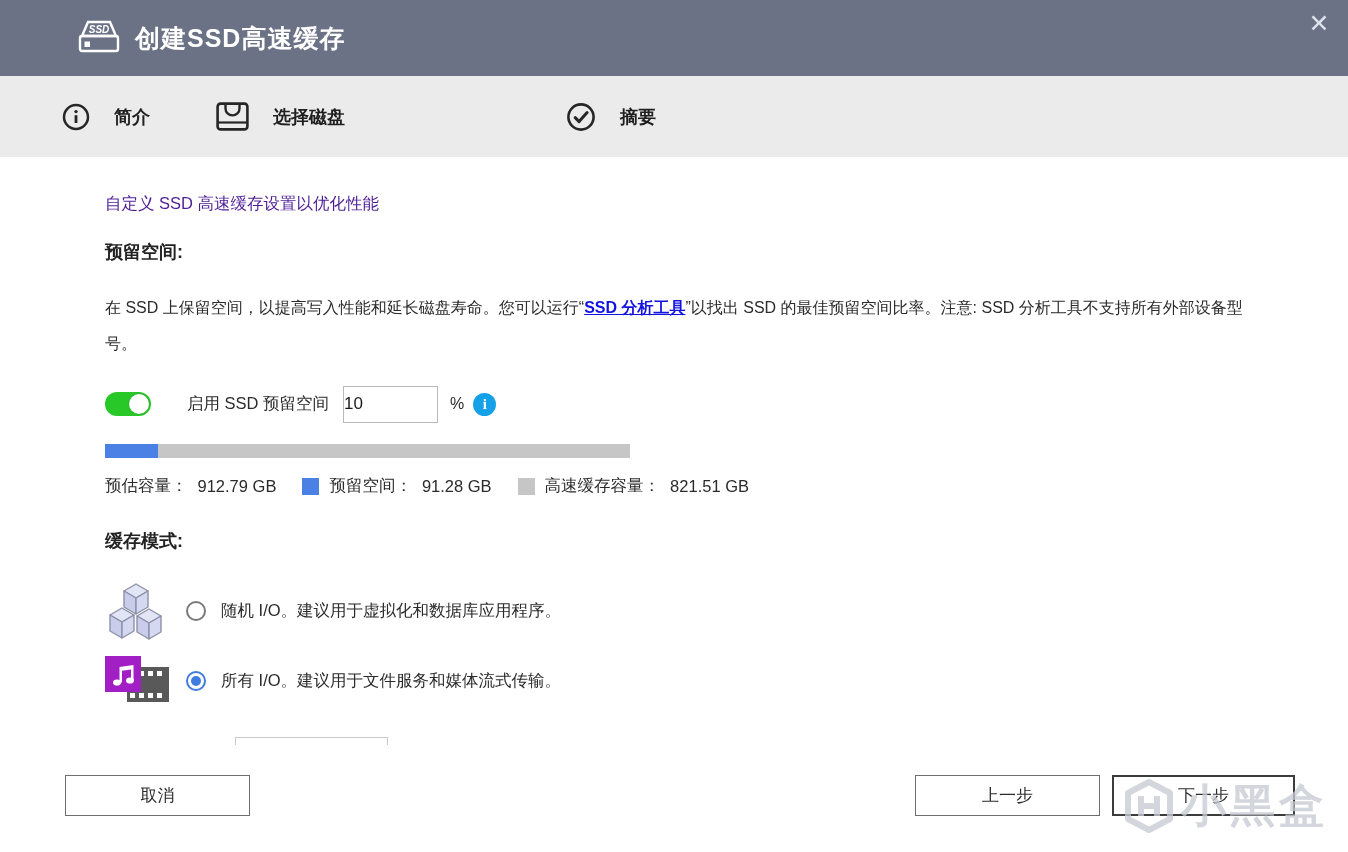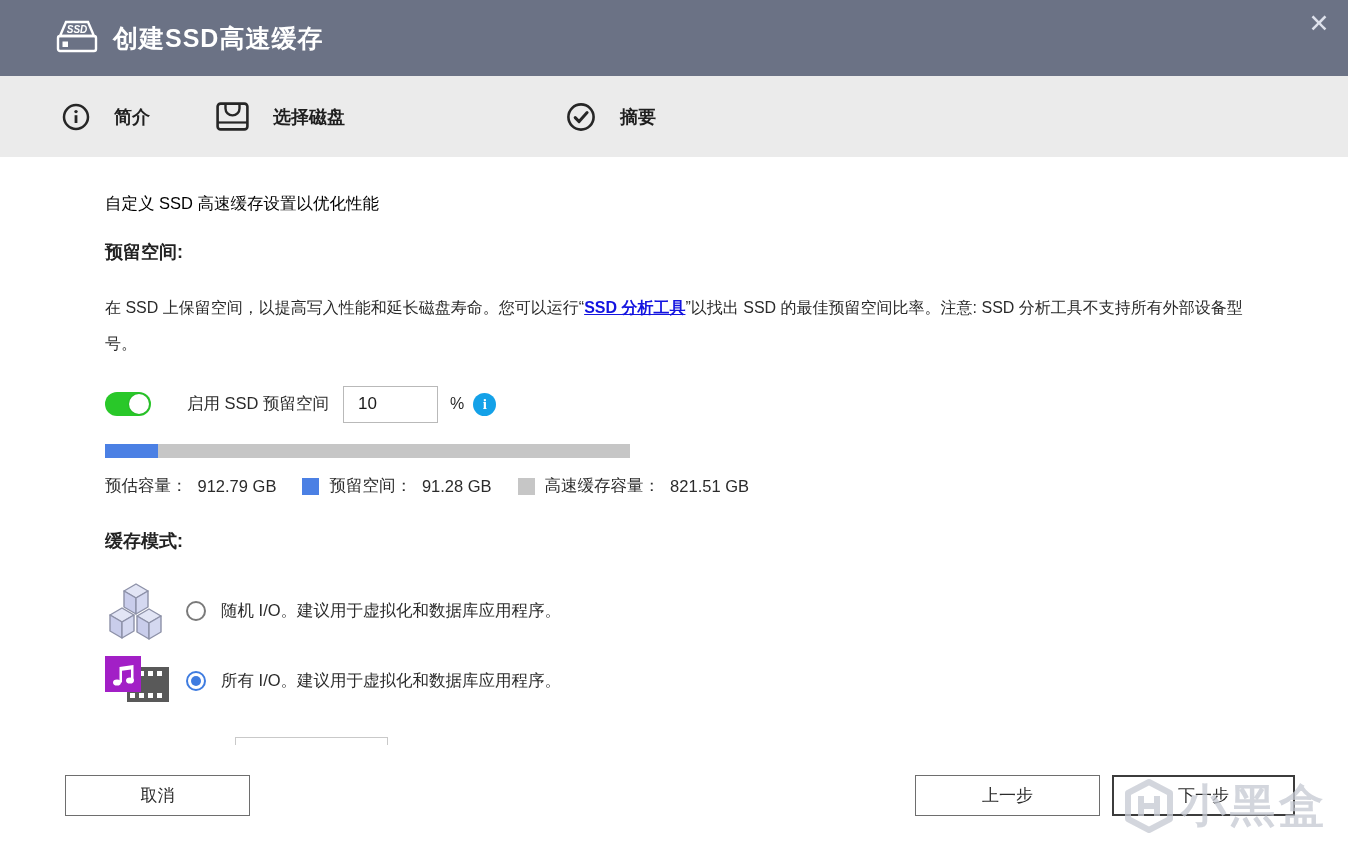--- a/index.html
+++ b/index.html
@@ -2,54 +2,54 @@
 <html><head>
 <meta charset="utf-8">
 <style>
   * { margin:0; padding:0; box-sizing:border-box; }
   html,body { width:1348px; height:852px; }
   body { font-family:"Liberation Sans","DejaVu Sans",sans-serif; background:#fff; }
   .app { position:relative; width:1348px; height:852px; background:#fff; overflow:hidden; }
 
   
   .titlebar { position:absolute; left:0; top:0; width:1348px; height:76px; background:#6b7285; }
-  .titlebar-inner { display:flex; align-items:center; height:100%; padding-left:55px; }
+  .titlebar-inner { display:flex; align-items:center; height:100%; padding-left:77px; }
   .app-icon { width:44px; height:42px; margin-right:14px; }
   .title { color:#fff; font-size:25px; font-weight:bold; letter-spacing:1px; }
   .close-x { position:absolute; top:6px; right:12px; width:34px; height:34px; display:flex;
              align-items:center; justify-content:center; color:#dfe2ec; font-size:25px; cursor:pointer; }
 
   
   .wizard { position:absolute; left:0; top:76px; width:1348px; height:93px; background:#ebebeb; }
   .step { position:absolute; top:0; height:81px; display:flex; align-items:center; gap:24px; }
   .step-label { font-size:18px; font-weight:600; color:#1f1f1f; }
   .step-icon { display:block; }
   .step-1 { left:62px; }
   .step-2 { left:216px; }
   .step-4 { left:566px; }
   .chevron { position:absolute; left:375px; top:0; width:174px; height:81px; background:#d8d8d8;
              clip-path:polygon(0 0, calc(100% - 24px) 0, 100% 50%, calc(100% - 24px) 100%, 0 100%, 24px 50%);
              display:flex; align-items:center; padding-left:34px; gap:22px; }
 
   
   .content { position:absolute; left:0; top:157px; width:1348px; height:588px; background:#fff; }
-  .intro { position:absolute; left:105px; top:36px; font-size:16.5px; color:#000000; }
+  .intro { position:absolute; left:105px; top:36px; font-size:16.5px; color:#4c1d95; }
   .sec-heading { position:absolute; left:105px; font-size:18px; font-weight:bold; color:#222; }
   .h-op { top:83px; }
   .h-mode { top:372px; }
   .desc { position:absolute; left:105px; top:133px; width:1142px; font-size:16px; color:#2b2b2b; line-height:36px; }
   .desc a { color:#1414e0; font-weight:bold; text-decoration:underline; cursor:pointer; }
 
   .toggle-row { position:absolute; left:105px; top:228px; height:38px; display:flex; align-items:center; }
   .toggle { width:46px; height:24px; border-radius:13px; background:#29c829; position:relative; cursor:pointer; }
   .toggle-knob { position:absolute; right:2px; top:2px; width:20px; height:20px; border-radius:50%; background:#fff;
                  box-shadow:0 0 2px rgba(0,0,0,.25); }
   .toggle-label { margin-left:36px; font-size:16.5px; color:#2b2b2b; }
   .op-input { margin-left:14px; width:95px; height:37px; border:1px solid #b9b9b9; font-size:17px;
-              padding-left:14px; color:#1a1a1a; font-family:inherit; }
+              color:#1a1a1a; font-family:inherit; }
   .pct { margin-left:12px; font-size:16px; color:#2b2b2b; }
   .info-ico { margin-left:9px; width:23px; height:23px; border-radius:50%; background:#14a1e8; color:#fff;
               display:flex; align-items:center; justify-content:center; font-size:15px; font-weight:bold;
               font-family:"Liberation Serif","DejaVu Serif",serif; cursor:pointer; }
 
   .op-bar { position:absolute; left:105px; top:287px; width:525px; height:14px; background:#c6c6c6; }
   .op-bar-fill { height:100%; background:#4b80e4; }
 
   .legend { position:absolute; left:105px; top:318px; display:flex; align-items:center; font-size:16.5px; color:#2b2b2b;justify-content:center; }
   .legend .val { margin-left:10px; }
@@ -211,21 +211,21 @@
                 <ellipse cx="25" cy="24.5" rx="4" ry="3.1"></ellipse>
                 <polygon points="14.5,26.5 14.5,11 28.5,9 28.5,24.5 26,24.5 26,13.5 17,14.8 17,26.5"></polygon>
               </g>
             </svg>
           </div>
         </div>
       </div>
       <span class="radio checked">
           <span class="dot"></span>
         </span>
-      <span class="mode-label">所有 I/O。建议用于虚拟化和数据库应用程序。</span>
+      <span class="mode-label">所有 I/O。建议用于文件服务和媒体流式传输。</span>
     </div>
 
     <div class="cut-box"></div>
   </div>
 
   <div class="footer">
     <button class="btn btn-cancel">取消</button>
     <button class="btn btn-back">上一步</button>
     <button class="btn btn-next">下一步</button>
   </div>

